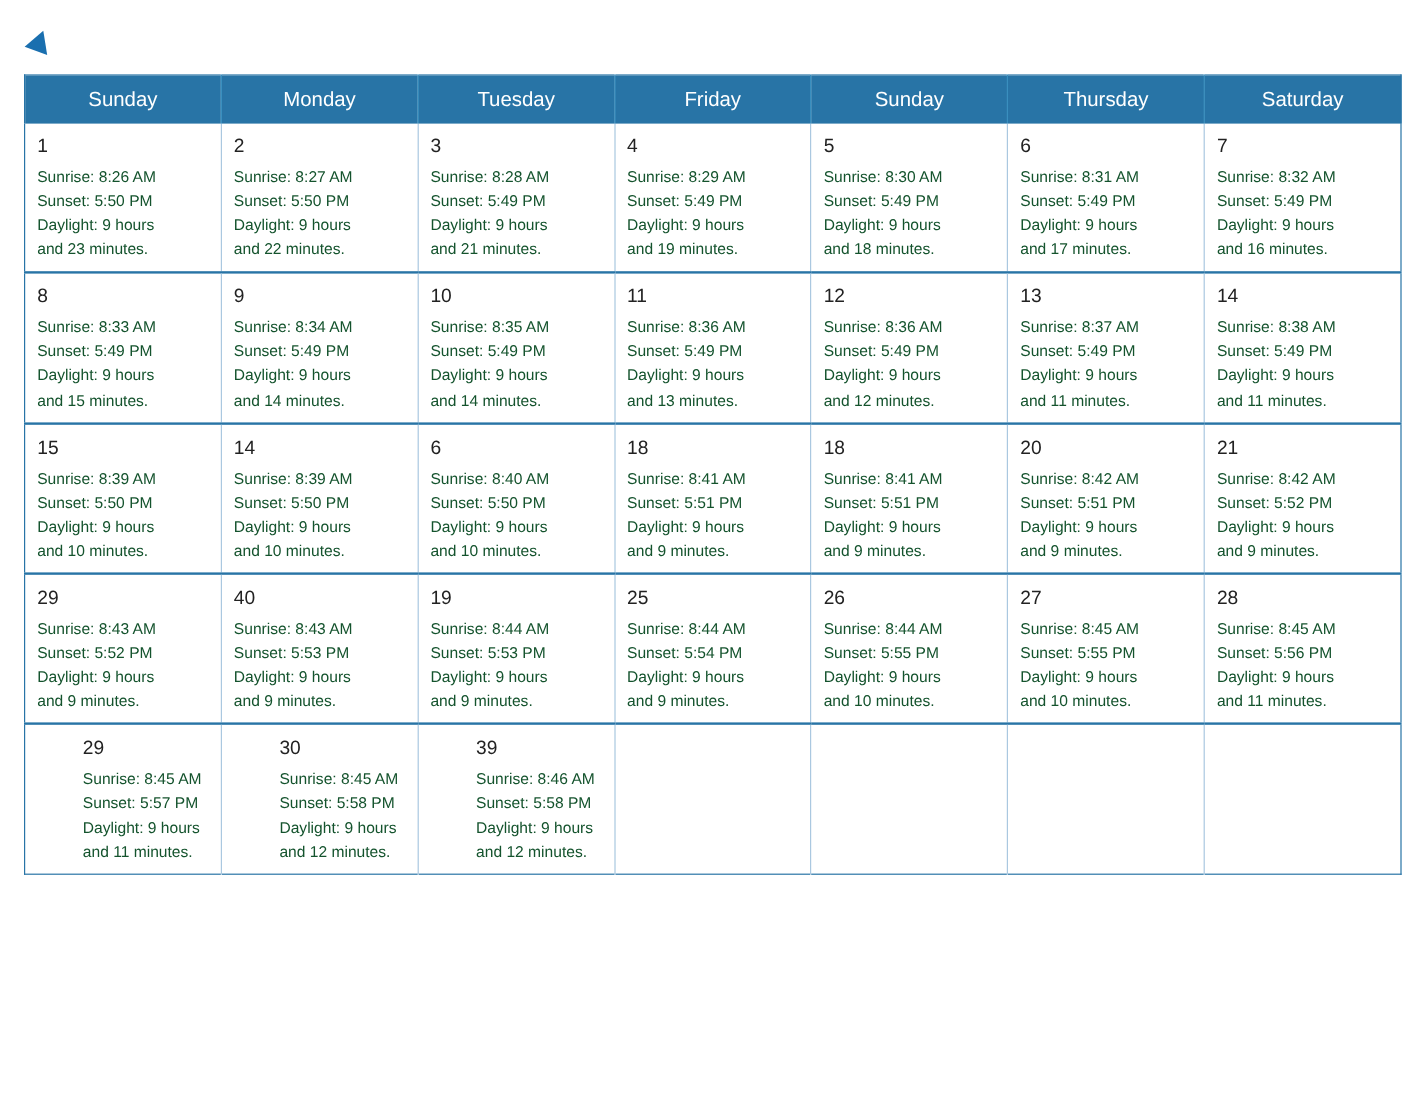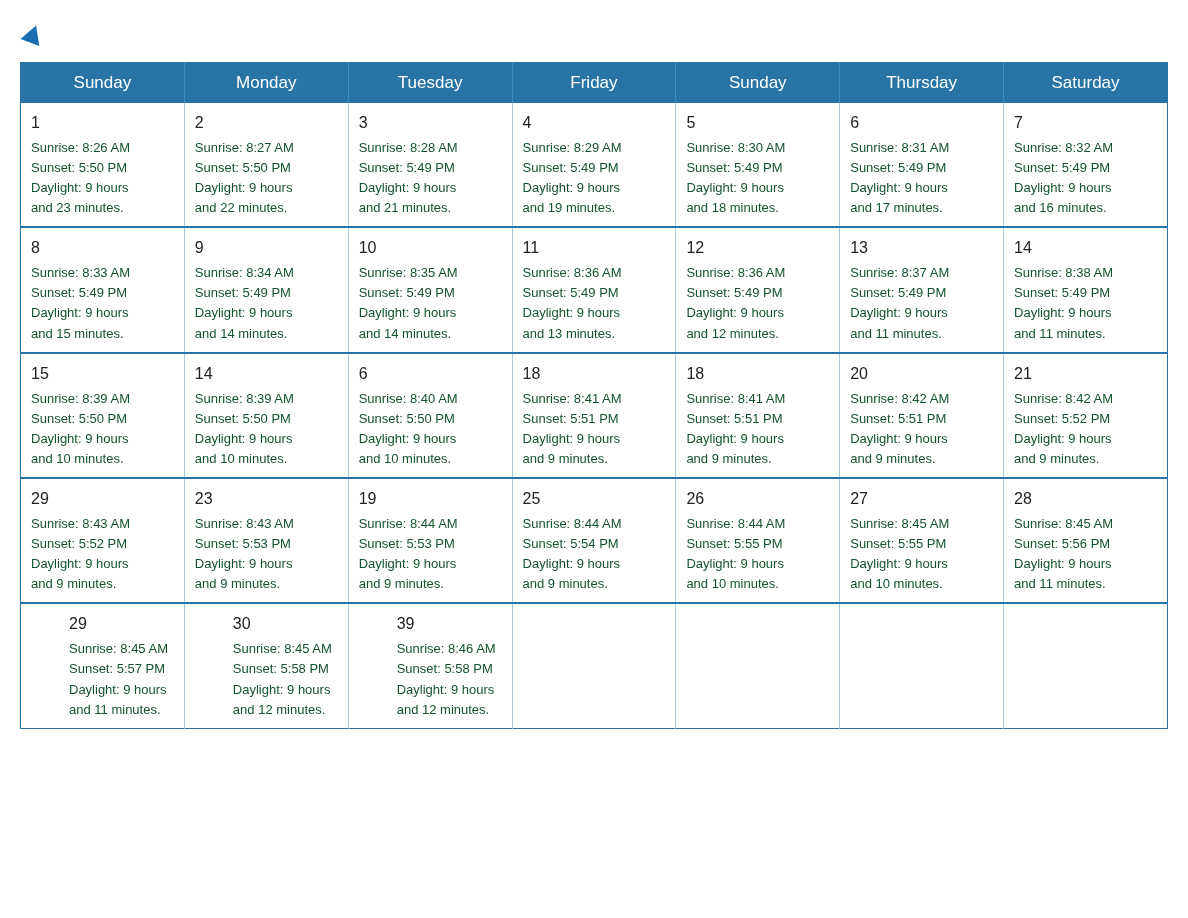--- a/index.html
+++ b/index.html
@@ -240,21 +240,21 @@
           <span class="day-num">21</span>
           <div class="day-info">Sunrise: 8:42 AM<br>Sunset: 5:52 PM<br>Daylight: 9 hours<br>and 9 minutes.</div>
         </td>
       </tr>
       <tr>
         <td>
           <span class="day-num">29</span>
           <div class="day-info">Sunrise: 8:43 AM<br>Sunset: 5:52 PM<br>Daylight: 9 hours<br>and 9 minutes.</div>
         </td>
         <td>
-          <span class="day-num">23</span>
+          <span class="day-num">40</span>
           <div class="day-info">Sunrise: 8:43 AM<br>Sunset: 5:53 PM<br>Daylight: 9 hours<br>and 9 minutes.</div>
         </td>
         <td>
           <span class="day-num">19</span>
           <div class="day-info">Sunrise: 8:44 AM<br>Sunset: 5:53 PM<br>Daylight: 9 hours<br>and 9 minutes.</div>
         </td>
         <td>
           <span class="day-num">25</span>
           <div class="day-info">Sunrise: 8:44 AM<br>Sunset: 5:54 PM<br>Daylight: 9 hours<br>and 9 minutes.</div>
         </td>

